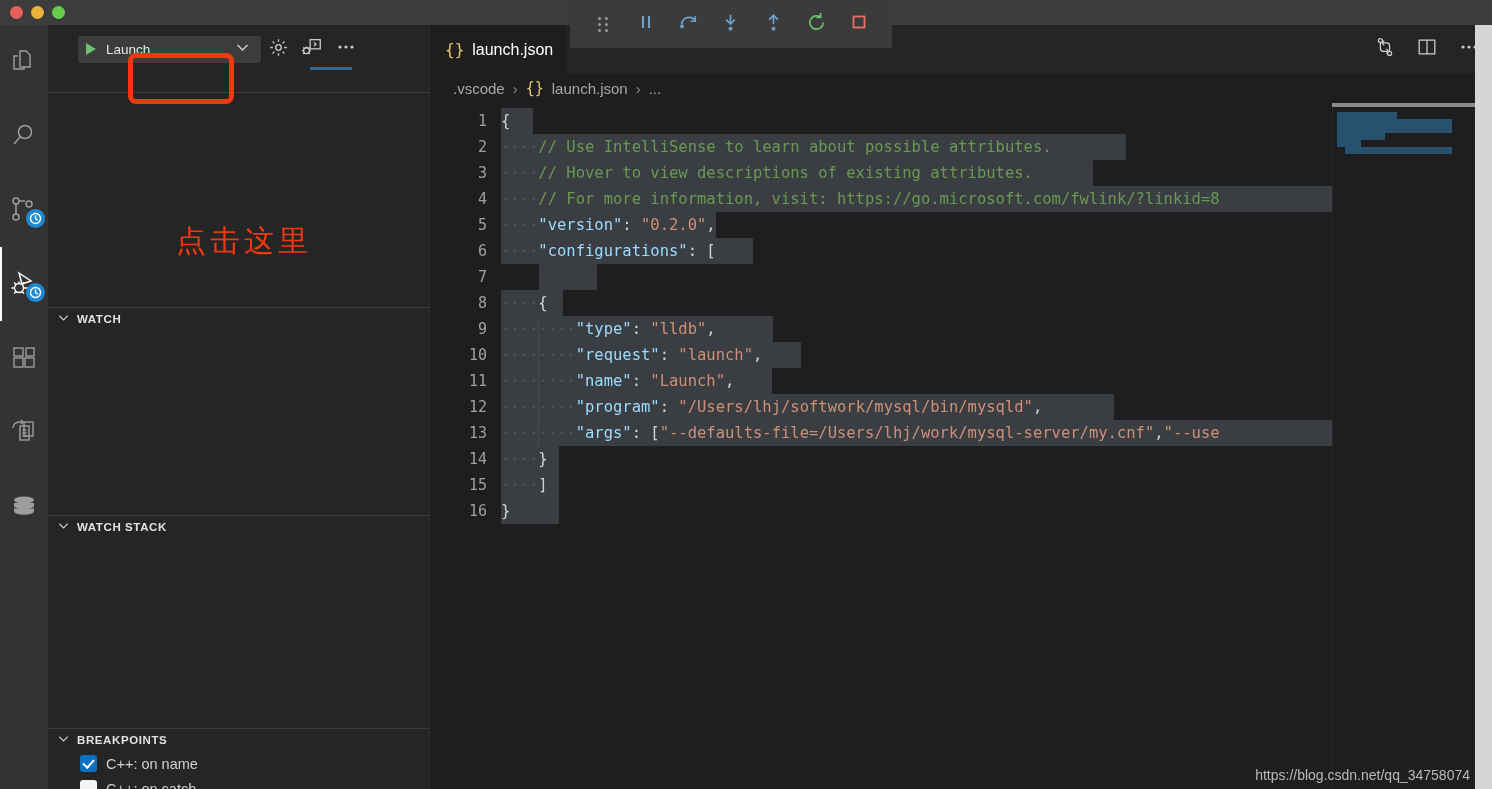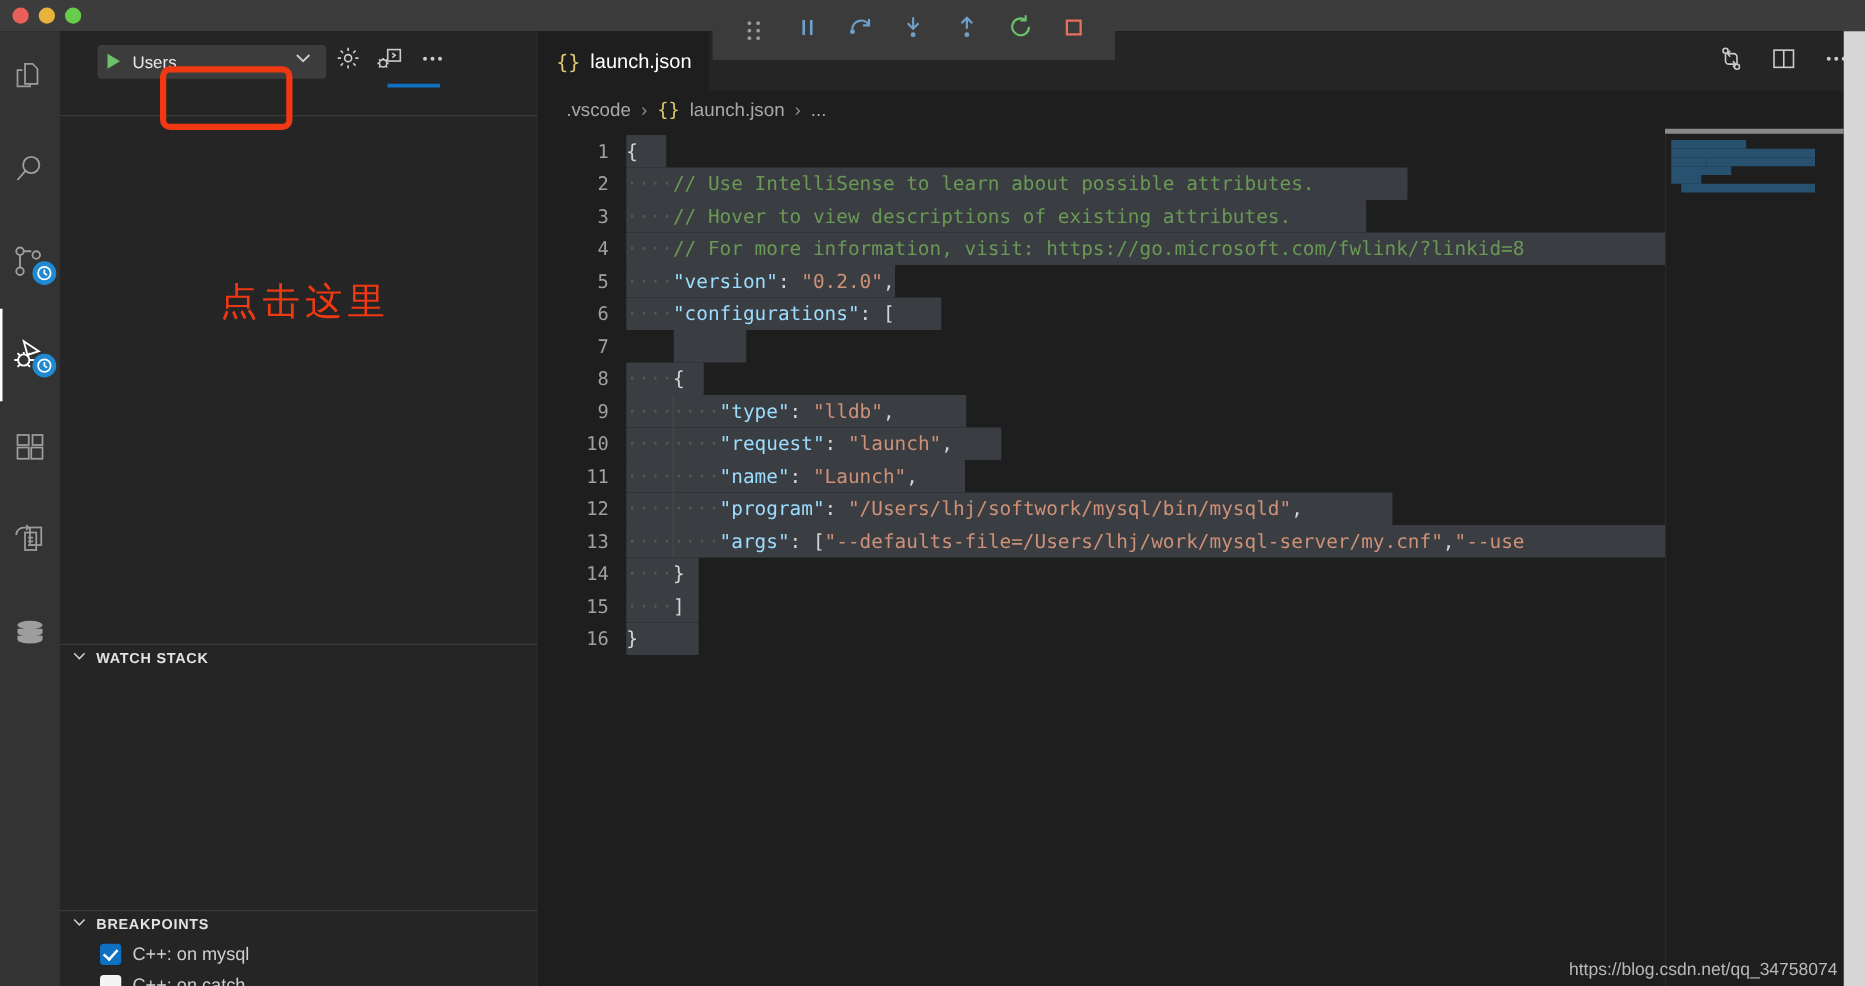--- a/index.html
+++ b/index.html
@@ -333,21 +333,21 @@
         </svg>
       </span>
     </div>
   </div>
 
   <div class="sidebar">
 
     <div class="debug-toolbar-row">
       <div class="launch-select">
         <span class="play-tri"></span>
-        <span class="launch-label">Users</span>
+        <span class="launch-label">Launch</span>
         <span class="chev-down">
           <svg width="17" height="17" viewBox="0 0 17 17" fill="none" stroke="#cccccc" stroke-width="1.5">
             <path d="M3.5 6l5 5 5-5"></path>
           </svg>
         </span>
       </div>
 
       <div class="tool-btn">
         <span>
           <svg width="21" height="21" viewBox="0 0 24 24" fill="none" stroke="#cccccc" stroke-width="1.5">
@@ -379,20 +379,30 @@
       </div>
     </div>
 
     <div class="blue-underline"></div>
     <div class="red-highlight"></div>
 
     <div class="sect" style="top:67px; height:215px;">
       <div class="annotation-cn">点击这里</div>
     </div>
 
+    <div class="sect" style="top:282px; height:208px;">
+      <div class="sect-head">
+        <span>
+          <svg width="15" height="15" viewBox="0 0 16 16" fill="none" stroke="#d0d0d0" stroke-width="1.3">
+              <path d="M3.5 6l4.5 4.5L12.5 6"></path>
+            </svg>
+        </span>
+        <span class="sect-title">WATCH</span>
+      </div>
+    </div>
 
     <div class="sect" style="top:490px; height:213px;">
       <div class="sect-head">
         <span>
           <svg width="15" height="15" viewBox="0 0 16 16" fill="none" stroke="#d0d0d0" stroke-width="1.3">
               <path d="M3.5 6l4.5 4.5L12.5 6"></path>
             </svg>
         </span>
         <span class="sect-title">WATCH STACK</span>
       </div>
@@ -402,21 +412,21 @@
       <div class="sect-head">
         <span>
           <svg width="15" height="15" viewBox="0 0 16 16" fill="none" stroke="#d0d0d0" stroke-width="1.3">
               <path d="M3.5 6l4.5 4.5L12.5 6"></path>
             </svg>
         </span>
         <span class="sect-title">BREAKPOINTS</span>
       </div>
       <div class="bp-row">
         <span class="bp-check on"></span>
-        <span class="bp-label">C++: on mysql</span>
+        <span class="bp-label">C++: on name</span>
       </div>
       <div class="bp-row">
         <span class="bp-check off"></span>
         <span class="bp-label">C++: on catch</span>
       </div>
     </div>
   </div>
 
   <div class="editor-area">
 

